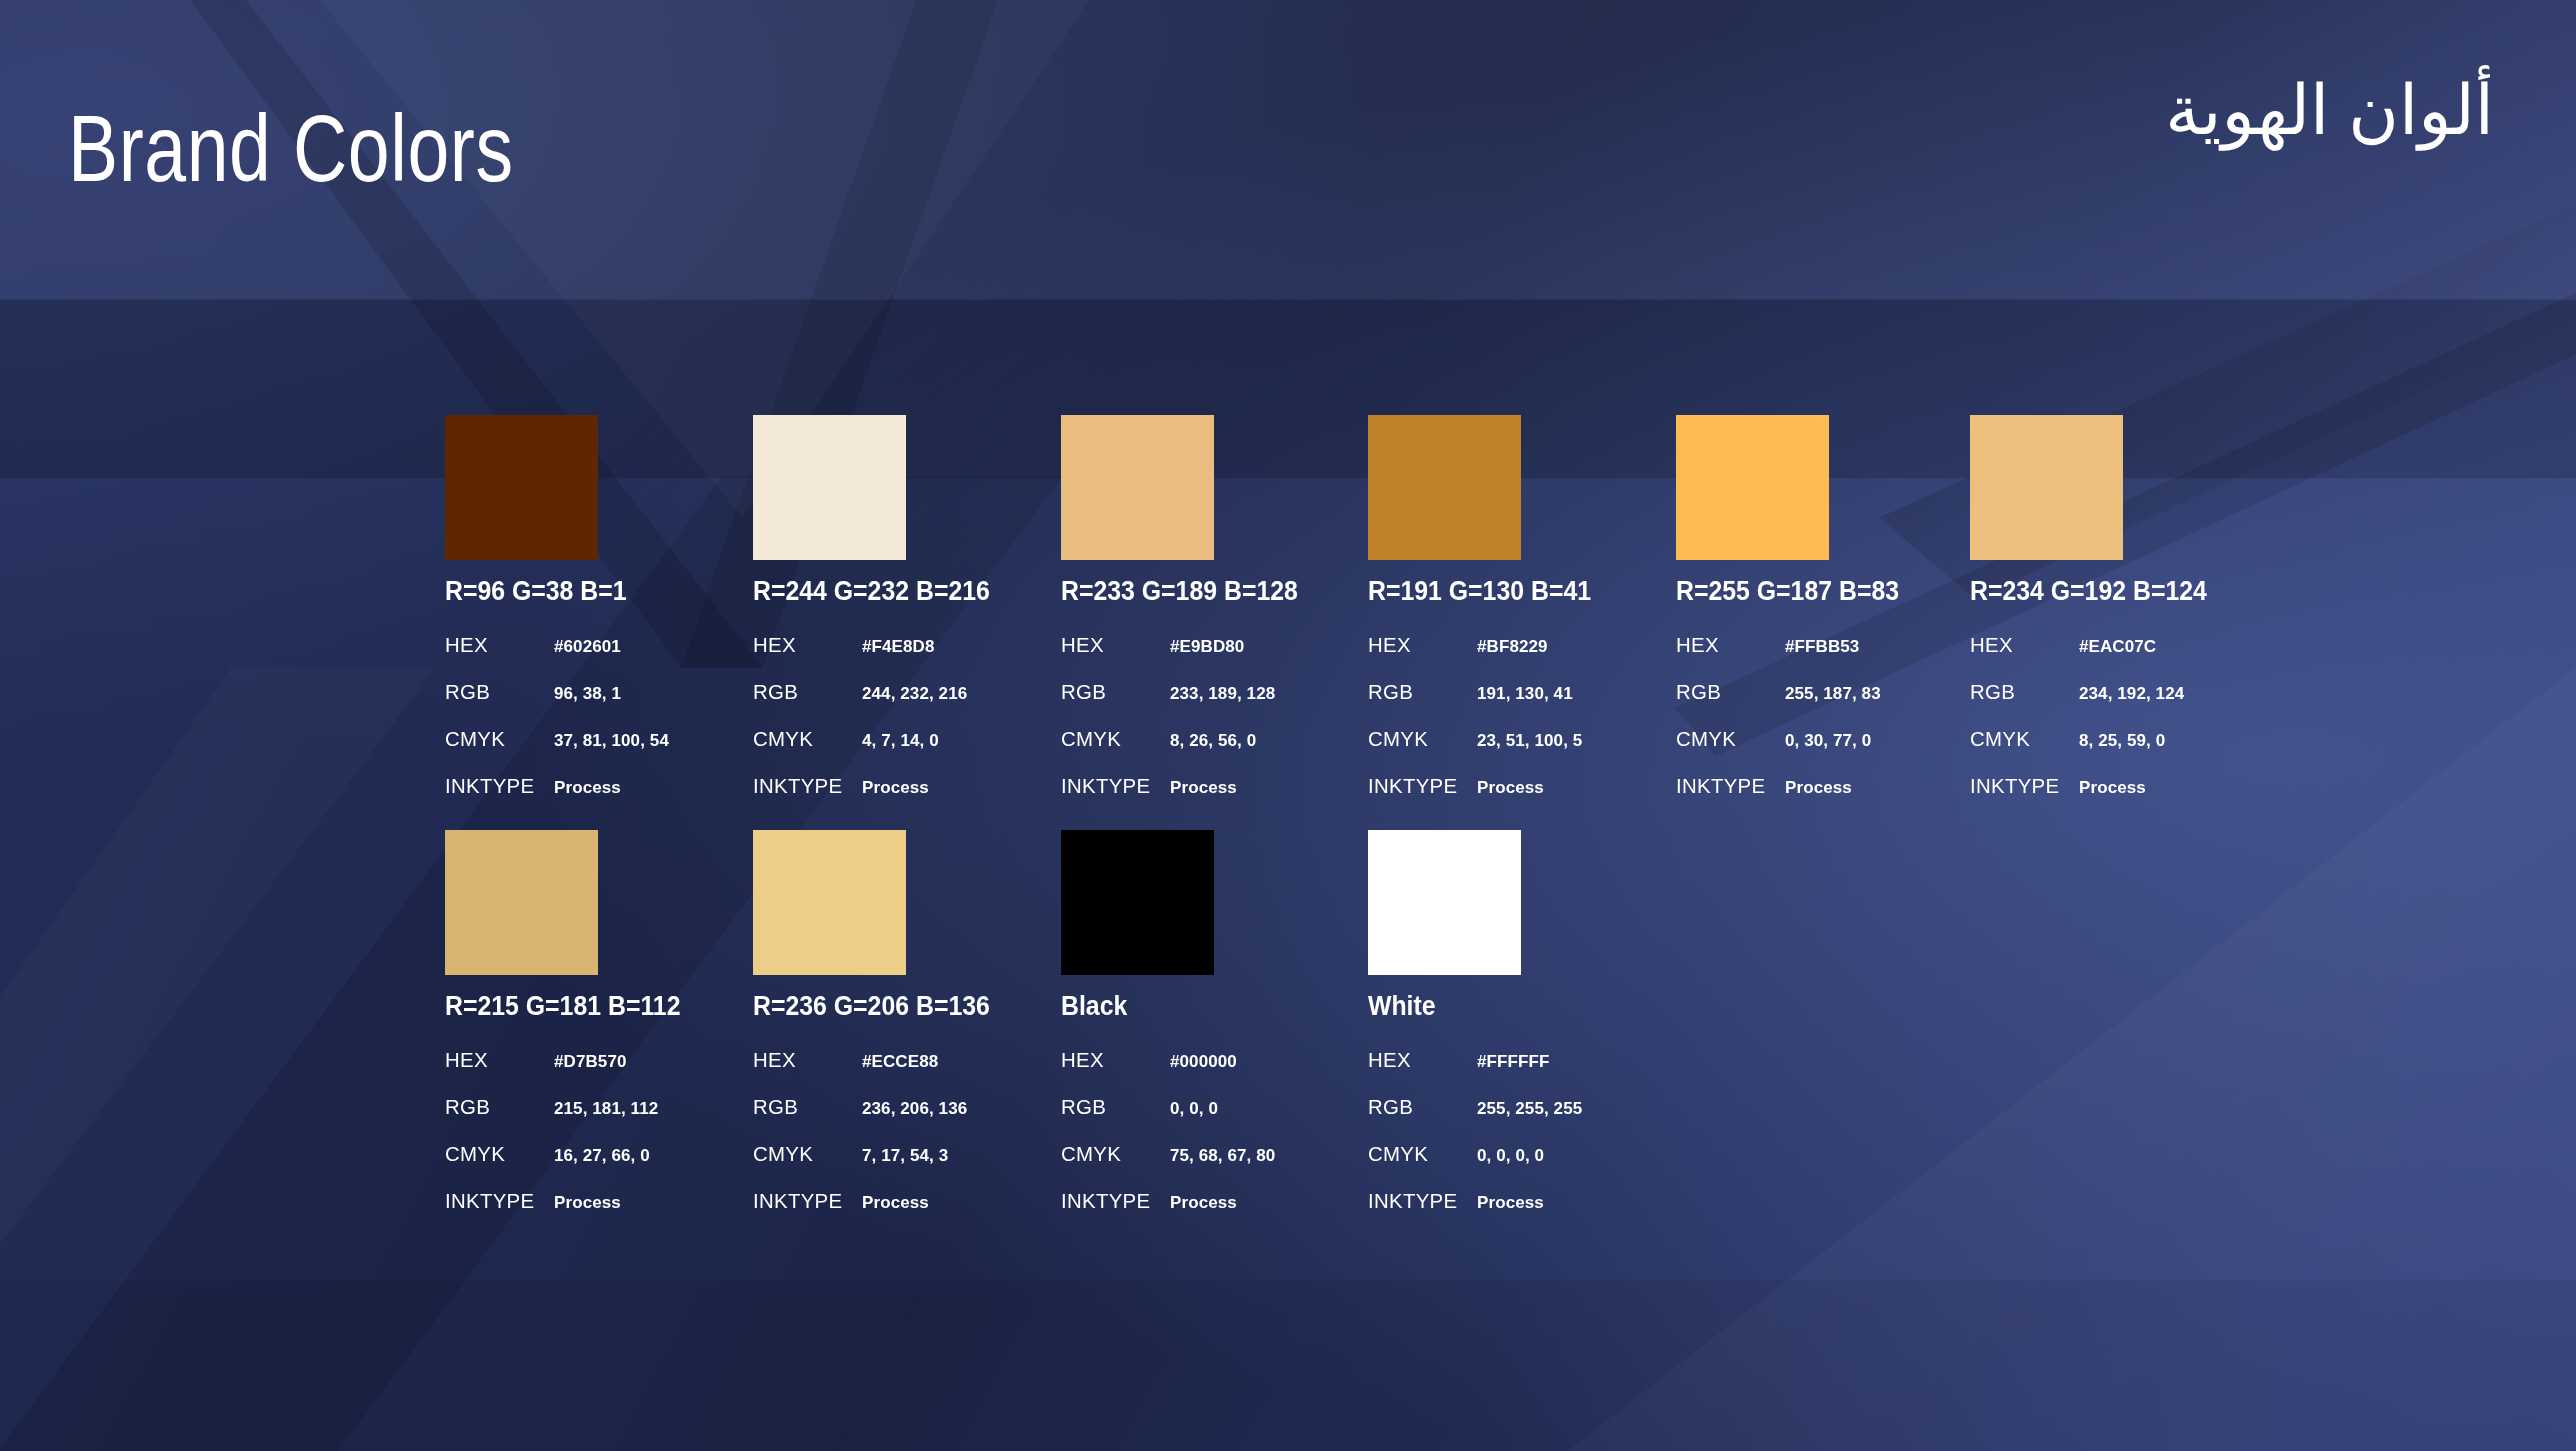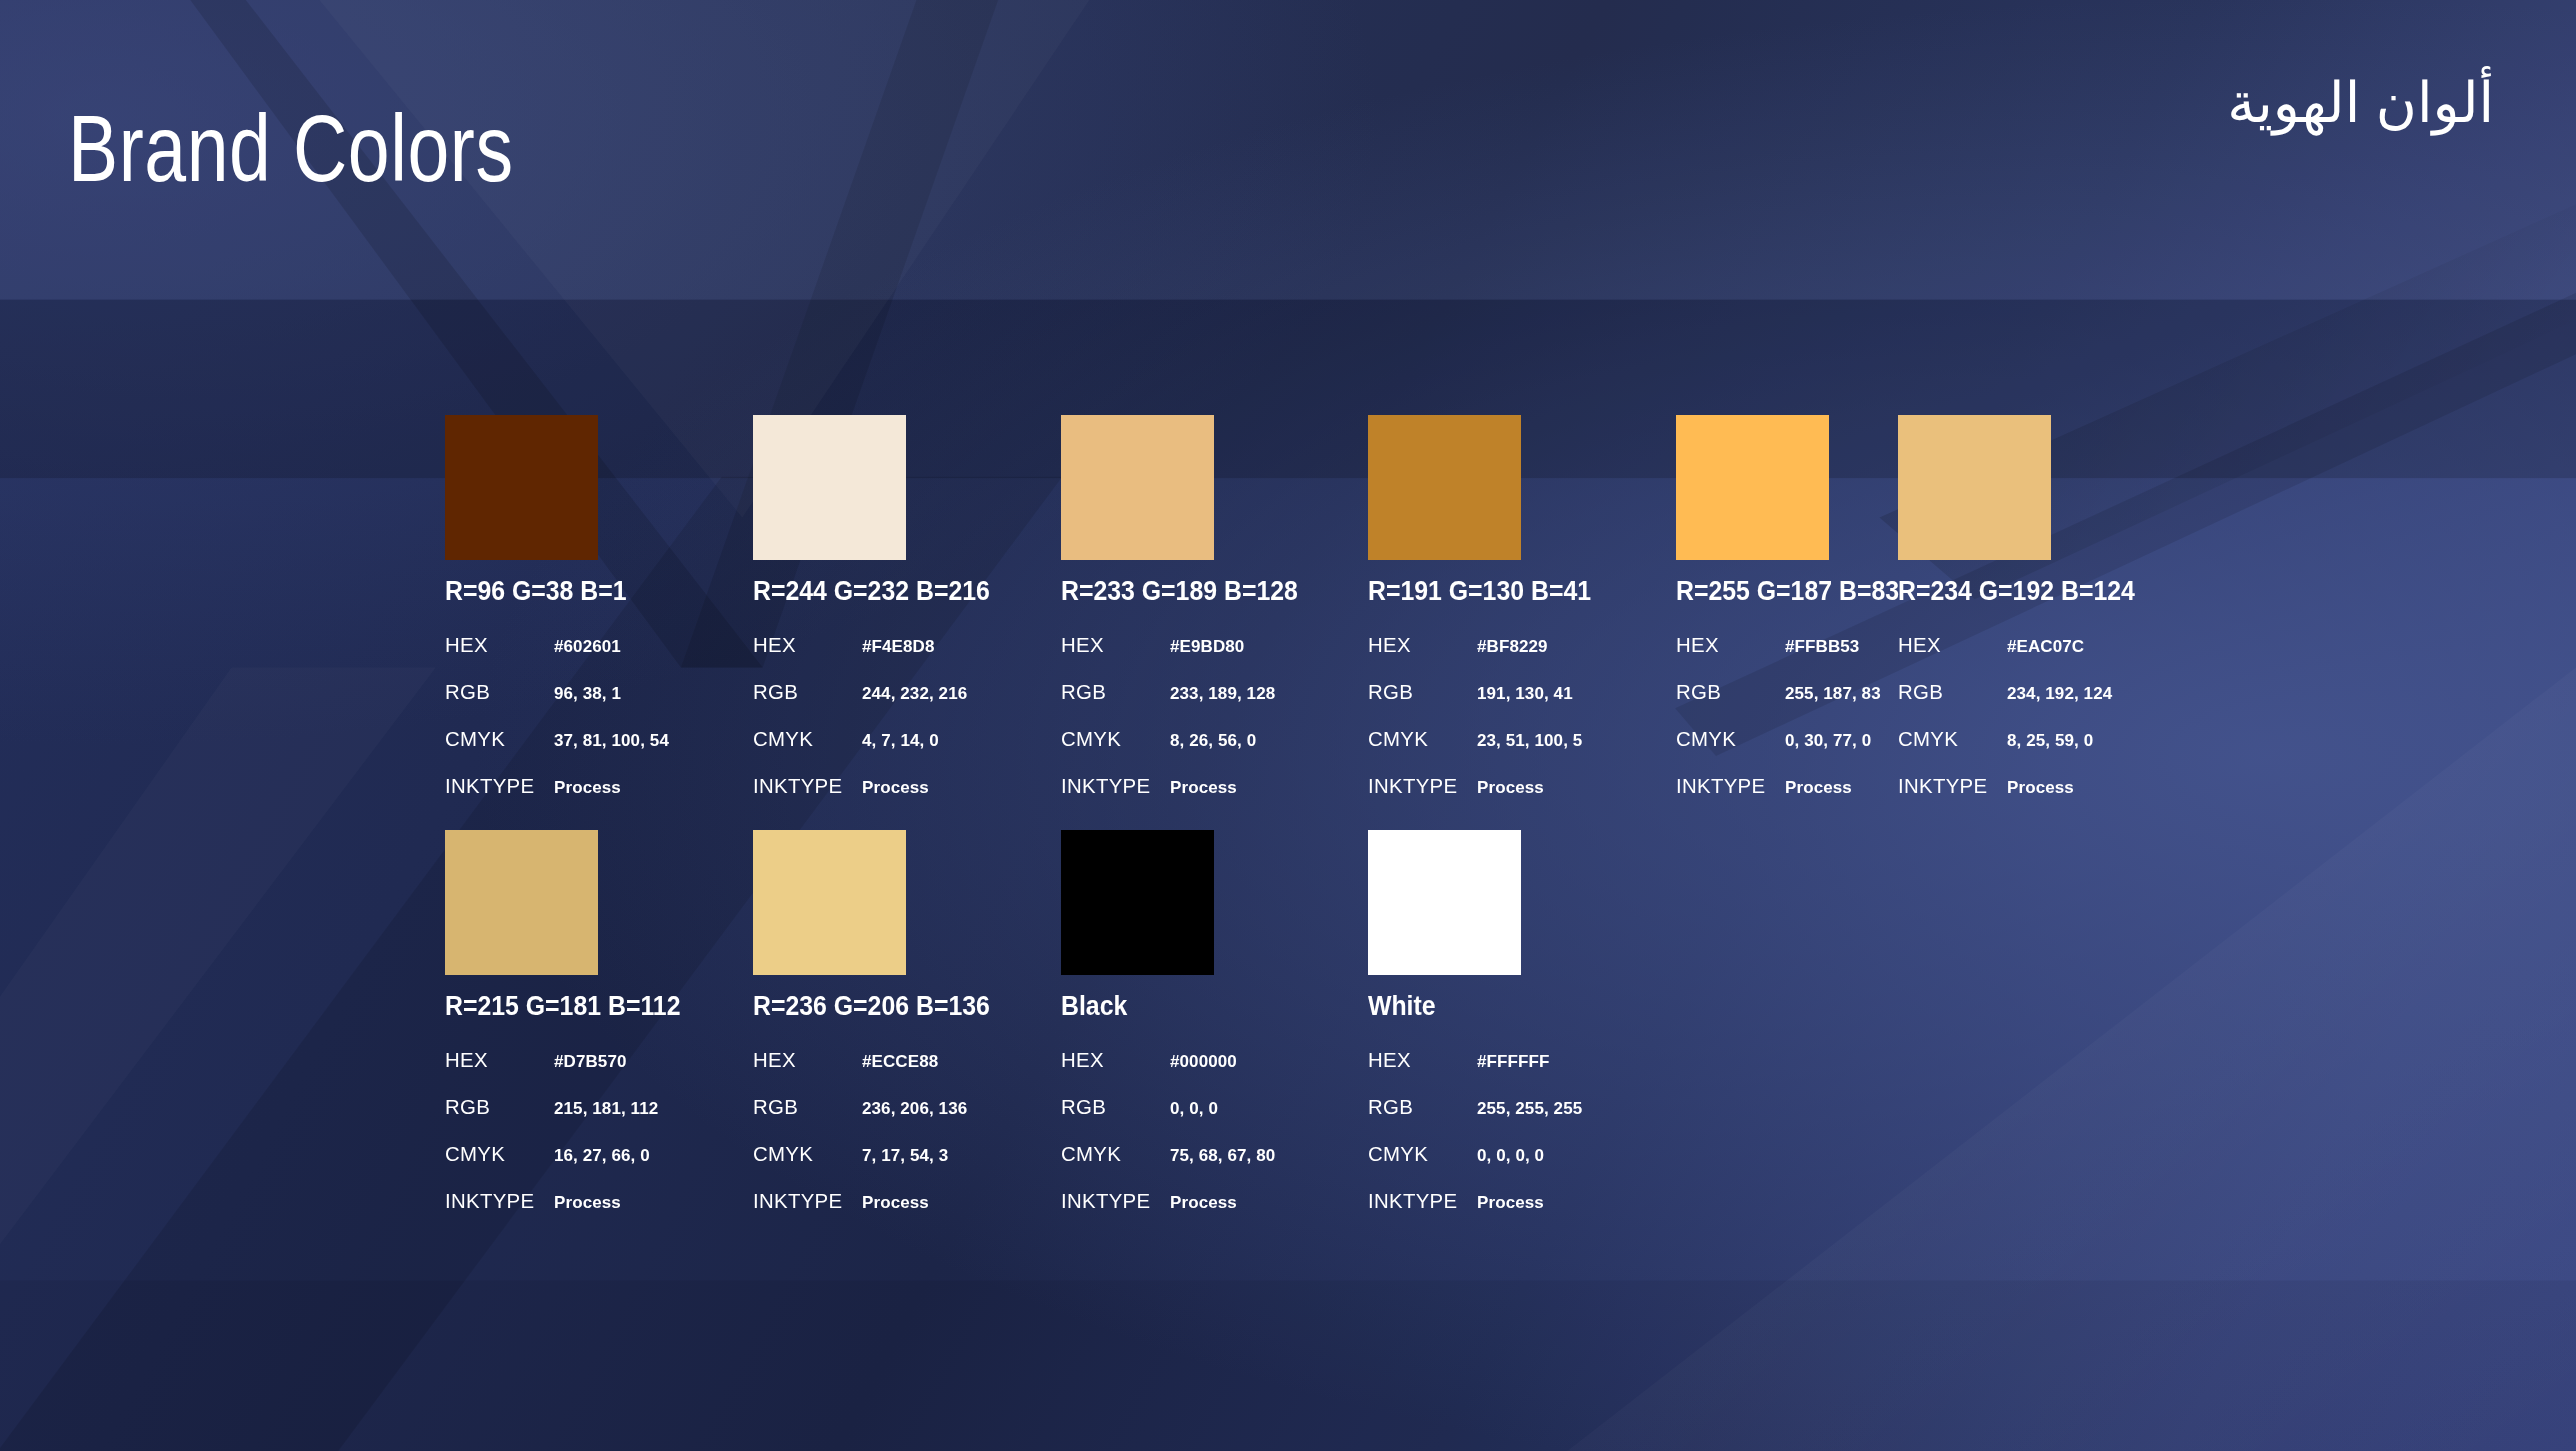--- a/index.html
+++ b/index.html
@@ -42,21 +42,21 @@
     line-height: 1;
     white-space: nowrap;
     font-stretch: condensed;
     transform: scaleX(0.80);
     transform-origin: left top;
   }
   .title-ar {
     position: absolute;
     right: 82px;
     top: 68px;
-    font-size: 56px;
+    font-size: 69px;
     font-weight: 400;
     color: #ffffff;
     line-height: 1.25;
     direction: rtl;
     white-space: nowrap;
     text-align: left;
   }
 
   
   .grid {
@@ -268,21 +268,21 @@
             <span class="spec-key">CMYK</span>
             <span class="spec-val">0, 30, 77, 0</span>
           </div>
           <div class="spec-row">
             <span class="spec-key">INKTYPE</span>
             <span class="spec-val">Process</span>
           </div>
         </div>
       </div>
 
-      <div class="card" style="left:1453px">
+      <div class="card" style="left:1525px">
         <span class="chip" style="background-color: rgb(234, 192, 124);"></span>
         <div class="chip-name">R=234 G=192 B=124</div>
         <div class="specs">
           <div class="spec-row">
             <span class="spec-key">HEX</span>
             <span class="spec-val">#EAC07C</span>
           </div>
           <div class="spec-row">
             <span class="spec-key">RGB</span>
             <span class="spec-val">234, 192, 124</span>

